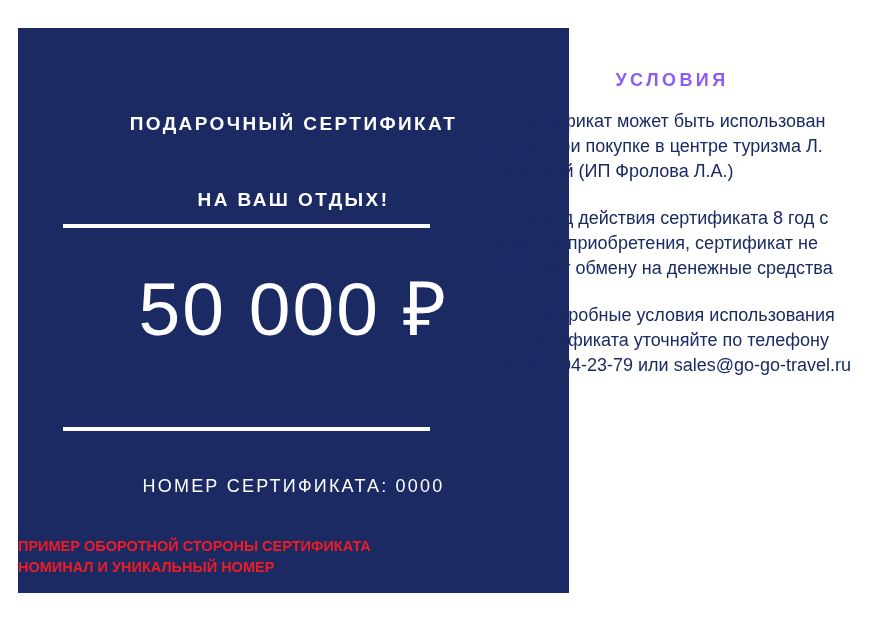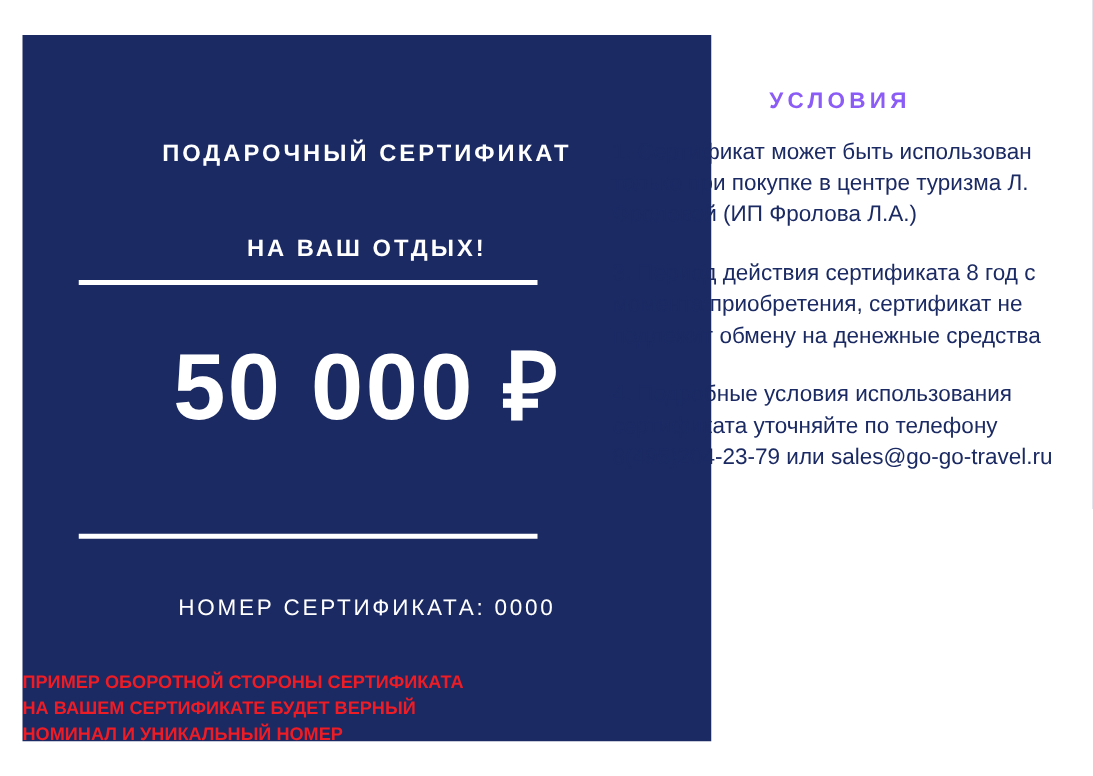--- a/index.html
+++ b/index.html
@@ -64,21 +64,21 @@
   .rule-bottom { top: 399px; }
 
   .cert-amount {
     position: absolute;
     top: 238px;
     left: 0;
     width: 100%;
     text-align: center;
     color: #ffffff;
     font-size: 75px;
-    font-weight: bold;
+    font-weight: normal;
     letter-spacing: 2px;
     line-height: 86px;
     white-space: nowrap;
   }
 
   .cert-number {
     position: absolute;
     top: 448px;
     left: 0;
     width: 100%;
@@ -117,21 +117,21 @@
     text-align: center;
     margin: 0 0 10px 0;
     padding-right: 6px;
   }
   .term-item {
     color: #1b2a63;
     font-size: 18px;
     line-height: 25px;
     margin-bottom: 22px;
   }
-  .term-item:last-child { margin-bottom: 0; }
+  .term-item:last-child { margin-bottom: 0; text-align: center; }
 </style>
 </head>
 <body>
 
 <div class="page">
 
   <div class="cert-card">
     <div class="cert-inner">
 
       <div class="cert-title">
@@ -142,21 +142,20 @@
       <div class="rule rule-top"></div>
 
       <div class="cert-amount">50 000 ₽</div>
 
       <div class="rule rule-bottom"></div>
 
       <div class="cert-number">НОМЕР СЕРТИФИКАТА: 0000</div>
 
       <div class="cert-note">
         <span>ПРИМЕР ОБОРОТНОЙ СТОРОНЫ СЕРТИФИКАТА</span>
-        <span>НА ВАШЕМ СЕРТИФИКАТЕ БУДЕТ ВЕРНЫЙ</span>
         <span>НОМИНАЛ И УНИКАЛЬНЫЙ НОМЕР</span>
       </div>
 
     </div>
   </div>
 
   <div class="terms">
     <div class="terms-heading">УСЛОВИЯ</div>
     <p class="term-item">1. Сертификат может быть использован только при покупке в центре туризма Л. Фроловой (ИП Фролова Л.А.)</p>
     <p class="term-item">3. Период действия сертификата 8 год с момента приобретения, сертификат не подлежит обмену на денежные средства</p>

